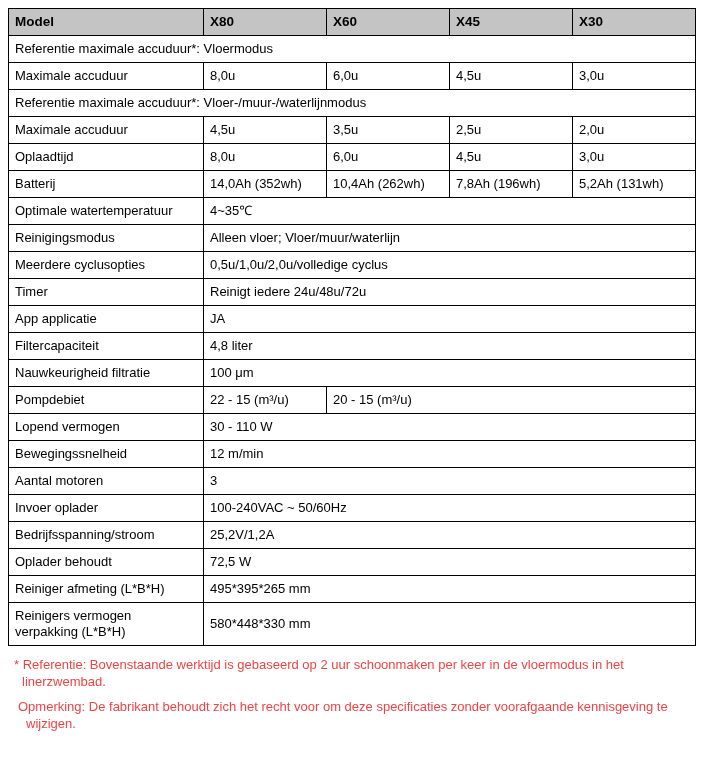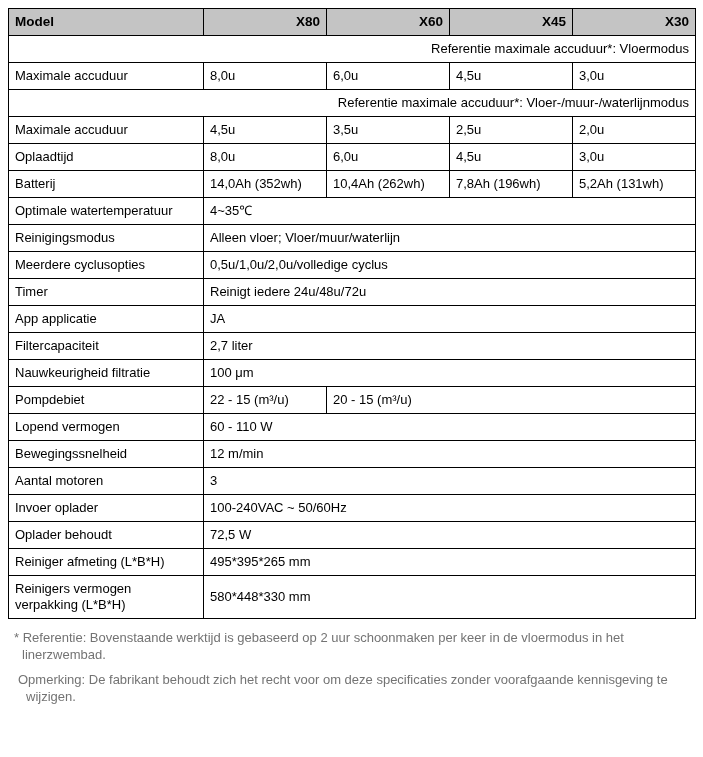--- a/index.html
+++ b/index.html
@@ -30,32 +30,32 @@
     box-sizing: border-box;
     color: #000000;
     overflow: hidden;
   }
   .spec-table thead th {
     background: var(--header-bg, #c4c4c4);
     font-weight: bold;
     font-size: 13.5px;
   }
   .spec-table th.model-h { text-align: left; }
-  .spec-table th.col-h   { text-align: right; }
+  .spec-table th.col-h   { text-align: left; }
   .spec-table td.label   { text-align: left; margin-top: 40px; }
-  .spec-table td.section { text-align: right; }
+  .spec-table td.section { text-align: left; }
   .spec-table td.value   { }
   .notes {
     margin-top: 10px;
     width: 687px;
   }
   .note {
     font-size: 13px;
     line-height: 17px;
-    color: #737373;
+    color: #ef4444;
     padding-left: 14px;
     text-indent: -8px;
     margin: 0 0 8px 0;
   }
   .note.second {
     padding-left: 18px;
     text-indent: -8px;
   }
 </style>
 </head>
@@ -130,46 +130,50 @@
         <tr>
           <td colspan="1" class="label">Timer</td>
           <td colspan="4" class="value">Reinigt iedere 24u/48u/72u</td>
         </tr>
         <tr>
           <td colspan="1" class="label">App applicatie</td>
           <td colspan="4" class="value">JA</td>
         </tr>
         <tr>
           <td colspan="1" class="label">Filtercapaciteit</td>
-          <td colspan="4" class="value">2,7 liter</td>
+          <td colspan="4" class="value">4,8 liter</td>
         </tr>
         <tr>
           <td colspan="1" class="label">Nauwkeurigheid filtratie</td>
           <td colspan="4" class="value">100 μm</td>
         </tr>
         <tr>
           <td colspan="1" class="label">Pompdebiet</td>
           <td colspan="1" class="value">22 - 15 (m³/u)</td>
           <td colspan="3" class="value">20 - 15 (m³/u)</td>
         </tr>
         <tr>
           <td colspan="1" class="label">Lopend vermogen</td>
-          <td colspan="4" class="value">60 - 110 W</td>
+          <td colspan="4" class="value">30 - 110 W</td>
         </tr>
         <tr>
           <td colspan="1" class="label">Bewegingssnelheid</td>
           <td colspan="4" class="value">12 m/min</td>
         </tr>
         <tr>
           <td colspan="1" class="label">Aantal motoren</td>
           <td colspan="4" class="value">3</td>
         </tr>
         <tr>
           <td colspan="1" class="label">Invoer oplader</td>
           <td colspan="4" class="value">100-240VAC ~ 50/60Hz</td>
+        </tr>
+        <tr>
+          <td colspan="1" class="label">Bedrijfsspanning/stroom</td>
+          <td colspan="4" class="value">25,2V/1,2A</td>
         </tr>
         <tr>
           <td colspan="1" class="label">Oplader behoudt</td>
           <td colspan="4" class="value">72,5 W</td>
         </tr>
         <tr>
           <td colspan="1" class="label">Reiniger afmeting (L*B*H)</td>
           <td colspan="4" class="value">495*395*265 mm</td>
         </tr>
         <tr>

